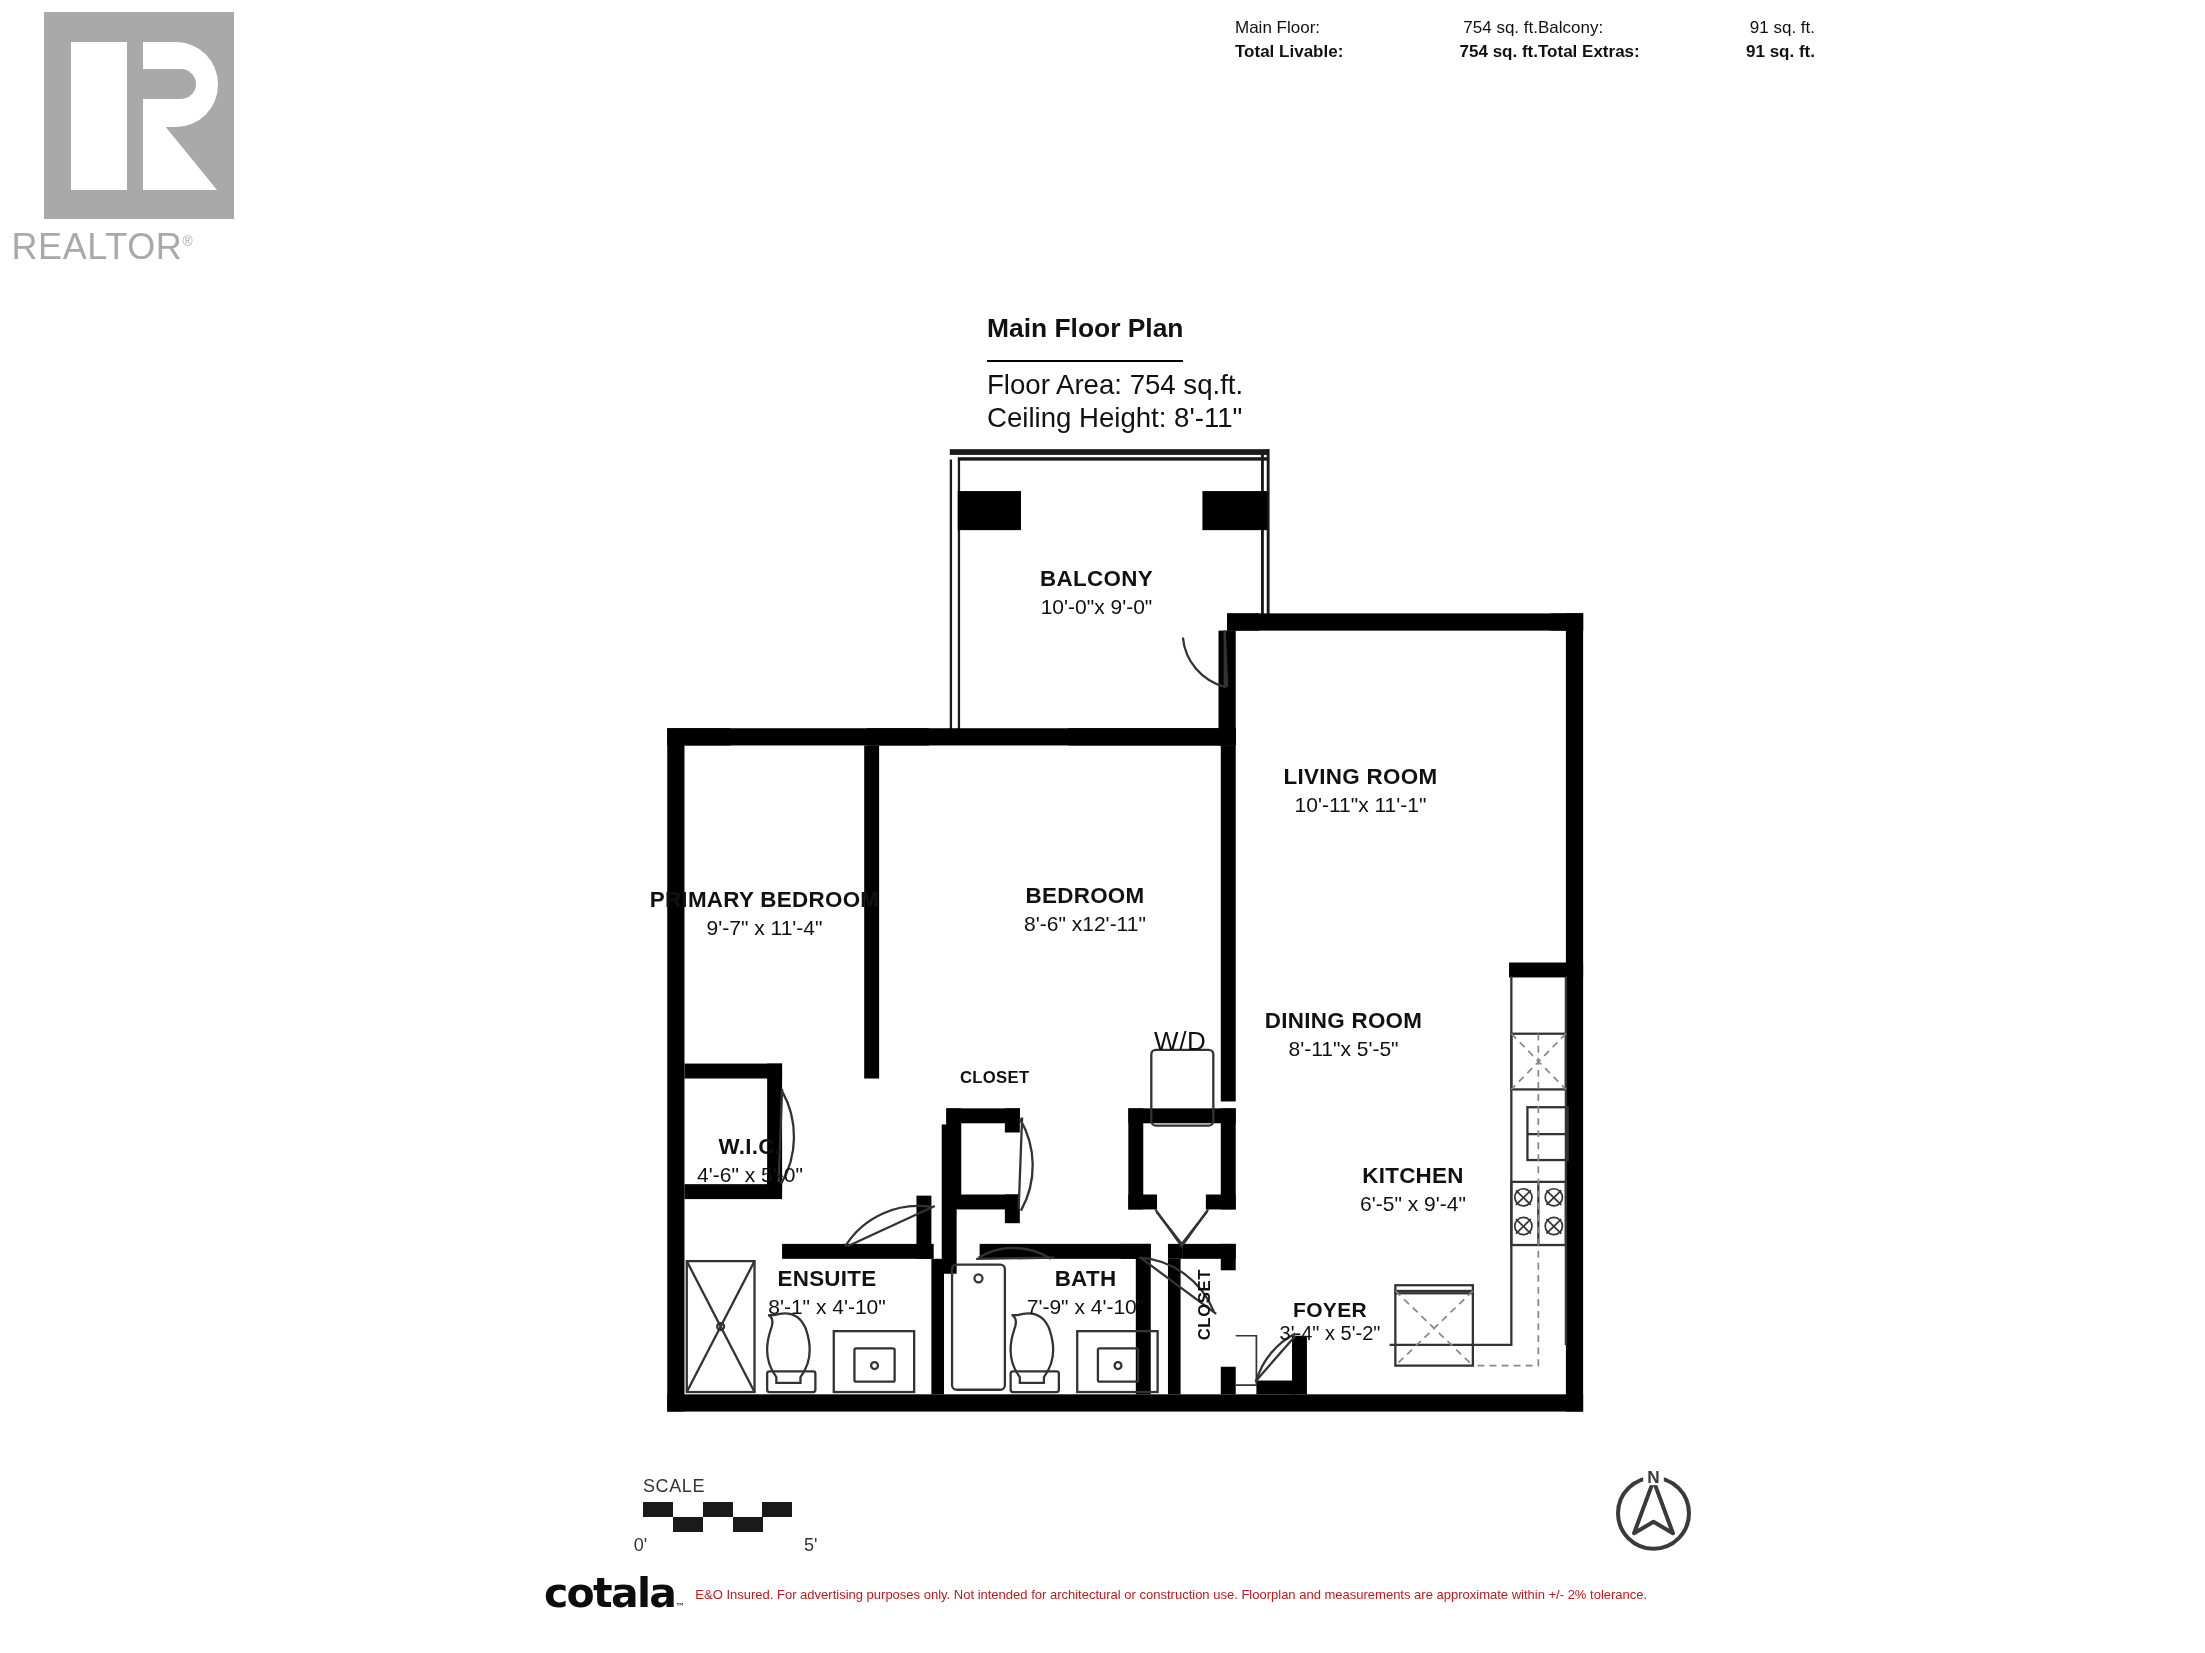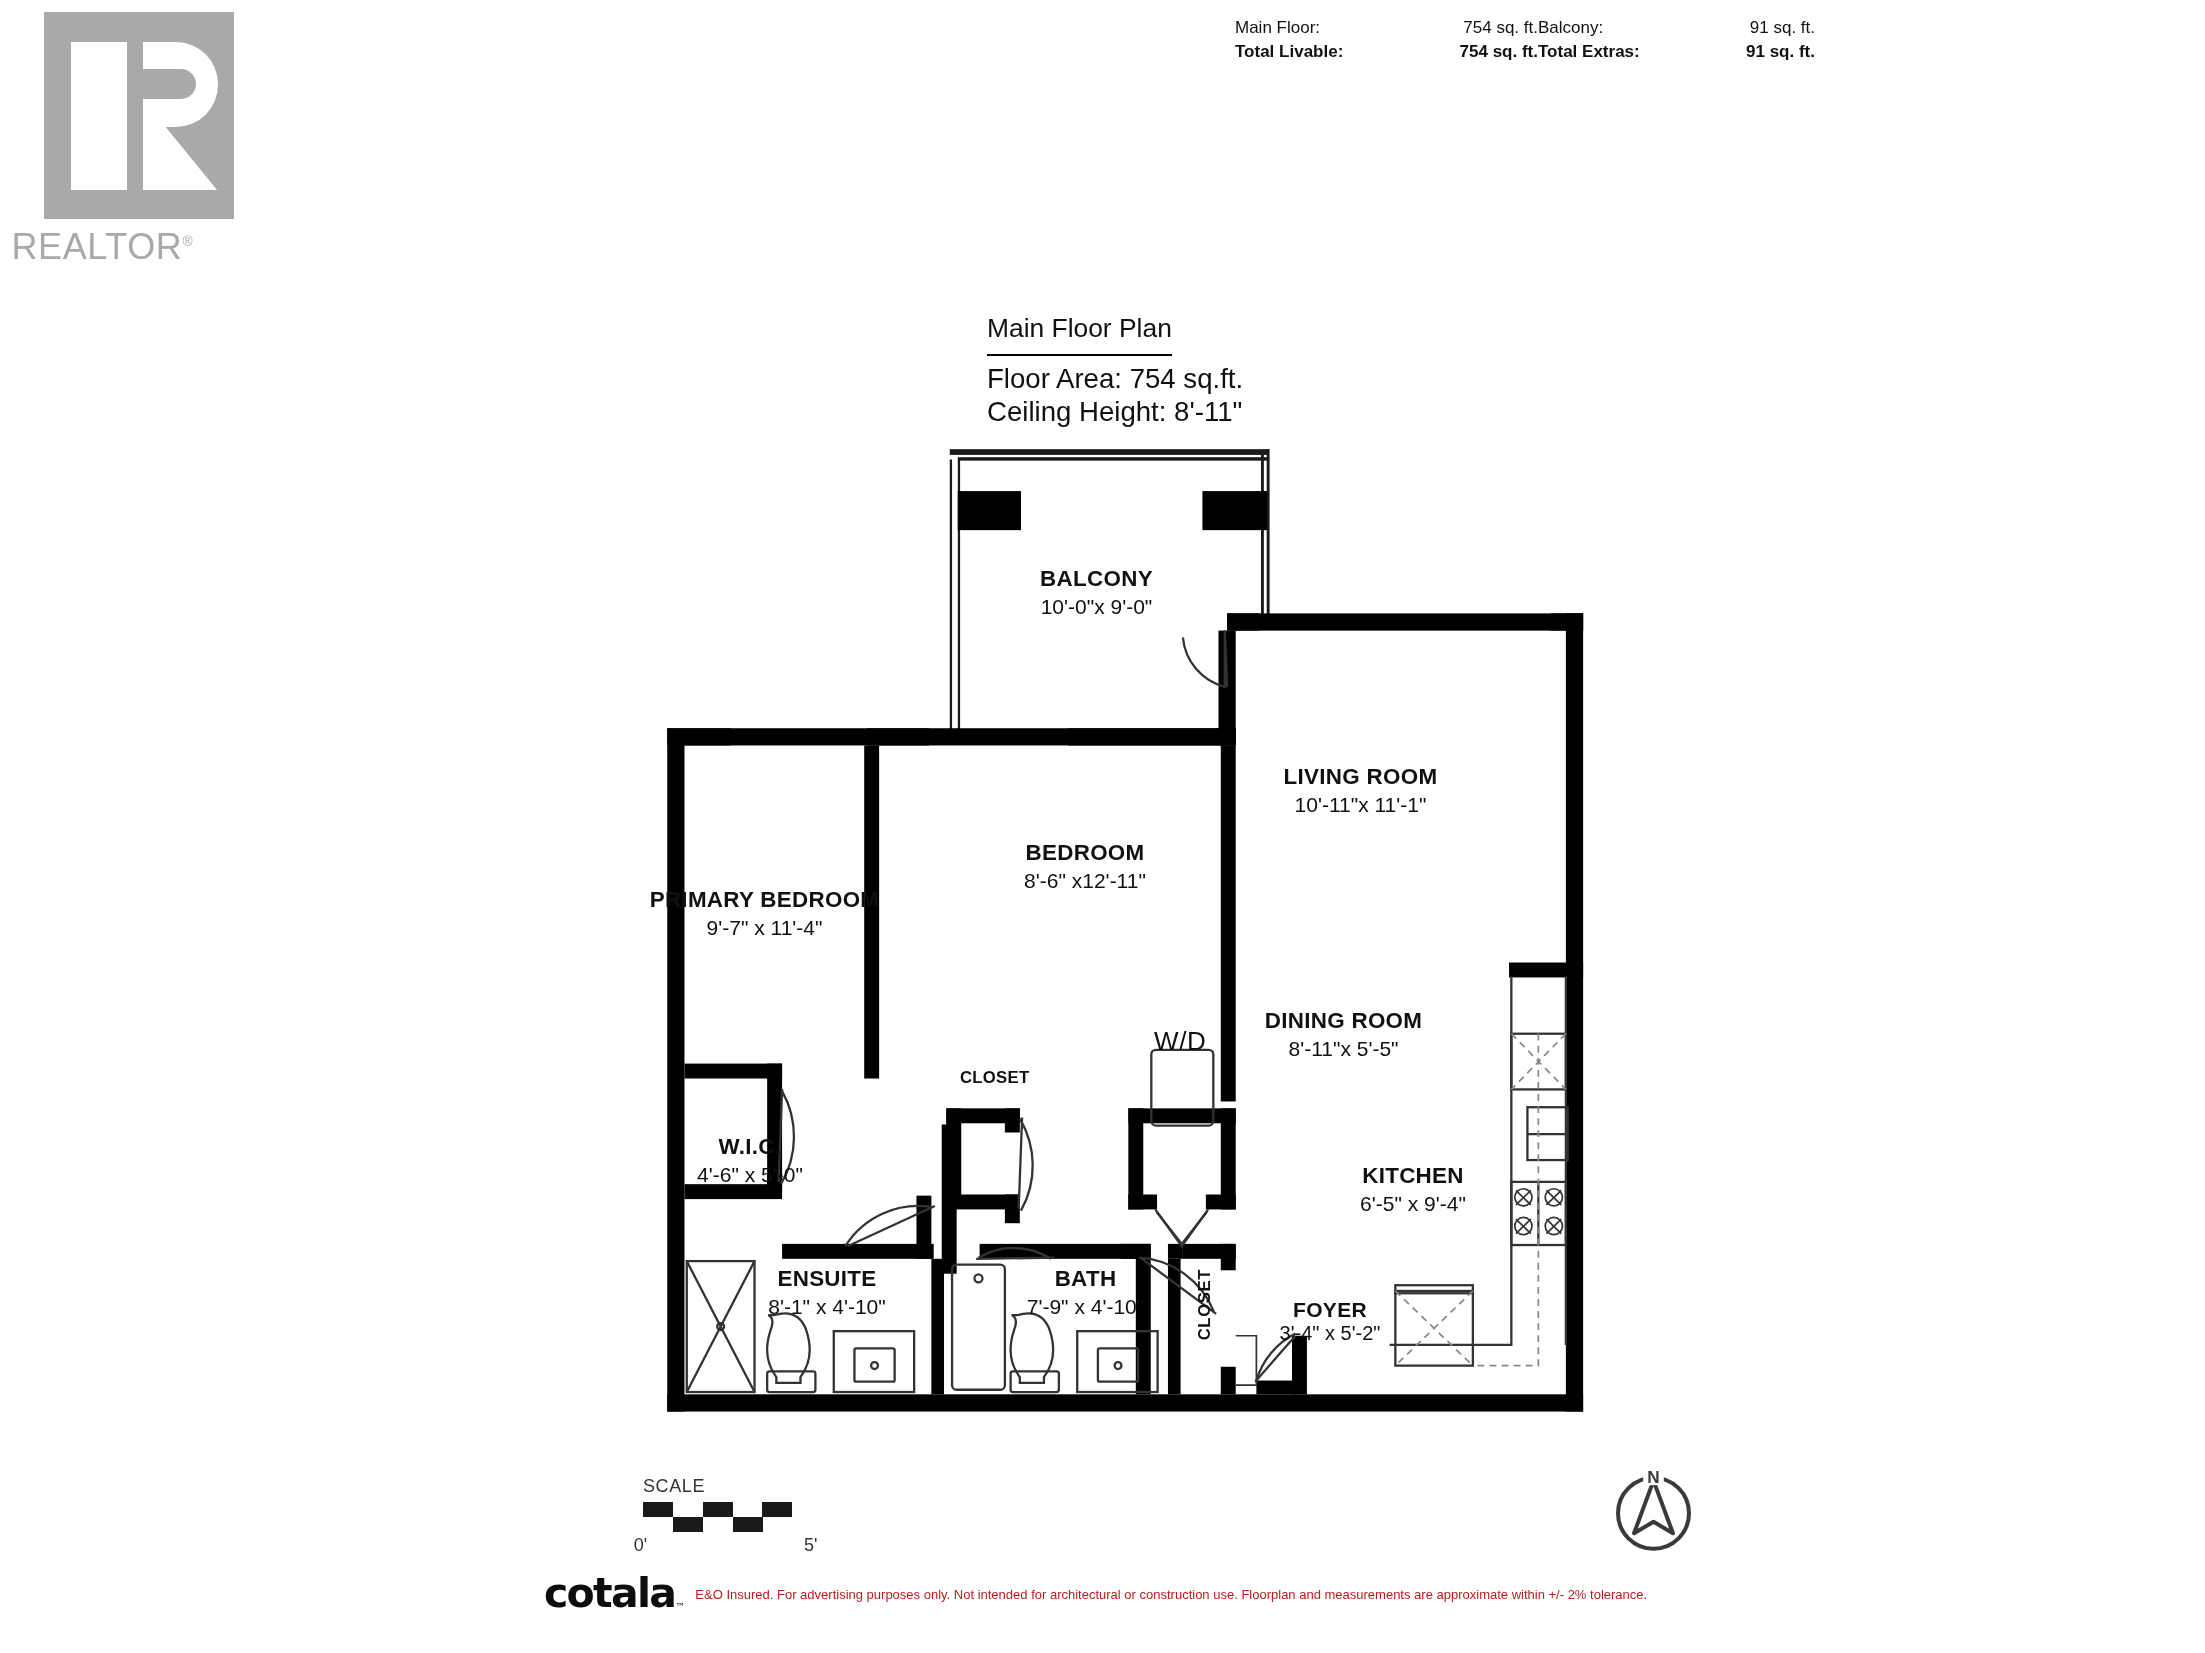--- a/index.html
+++ b/index.html
@@ -29,21 +29,21 @@
   #addr-title{font-size:33px;font-weight:bold;letter-spacing:-0.6px;color:#000;white-space:nowrap;}
   .stat-table{margin-top:1px;width:100%;border-collapse:collapse;}
   .stat-table td{font-size:17px;padding:2.3px 0;white-space:nowrap;}
   .lbl{text-align:left;}
   .val{padding-right:20.7px;}
   .val2{text-align:right;}
   .bold td{font-weight:bold;}
 
   
   #plan-heading{left:987px;top:313px;}
-  #plan-heading .h1{font-size:26.4px;font-weight:normal;border-bottom:2.9px solid #000;display:inline-block;padding-bottom:10px;}
+  #plan-heading .h1{font-size:26.4px;font-weight:bold;border-bottom:2.9px solid #000;display:inline-block;padding-bottom:16px;}
   #plan-heading .h2{font-size:27.6px;margin-top:6.9px;}
   #plan-heading .h3{font-size:27.6px;margin-top:1.1px;}
 
   
   #plan{left:0;top:0;width:2205px;height:1654px;pointer-events:none;}
 
   
   .room-label{text-align:center;}
   .room-label .nm{font-weight:bold;letter-spacing:0.3px;}
   .room-label .dm{font-weight:400;}
@@ -53,21 +53,21 @@
   #lbl-balcony .dm{font-size:21px;margin-top:2.9px;}
 
   #lbl-living{left:1217px;top:764px;width:287px;}
   #lbl-living .nm{font-size:22.4px;}
   #lbl-living .dm{font-size:21px;margin-top:2.9px;}
 
   #lbl-primary{left:592px;top:887px;width:345px;}
   #lbl-primary .nm{font-size:22.4px;}
   #lbl-primary .dm{font-size:21px;margin-top:2.9px;}
 
-  #lbl-bedroom{left:976px;top:840px;width:218px;}
+  #lbl-bedroom{left:976px;top:883px;width:218px;}
   #lbl-bedroom .nm{font-size:22.4px;}
   #lbl-bedroom .dm{font-size:21px;margin-top:2.9px;}
 
   #lbl-dining{left:1217px;top:1008px;width:253px;}
   #lbl-dining .nm{font-size:22.4px;}
   #lbl-dining .dm{font-size:21px;margin-top:2.9px;}
 
   #lbl-kitchen{left:1298px;top:1163px;width:230px;}
   #lbl-kitchen .nm{font-size:22.4px;}
   #lbl-kitchen .dm{font-size:21px;margin-top:2.9px;}

